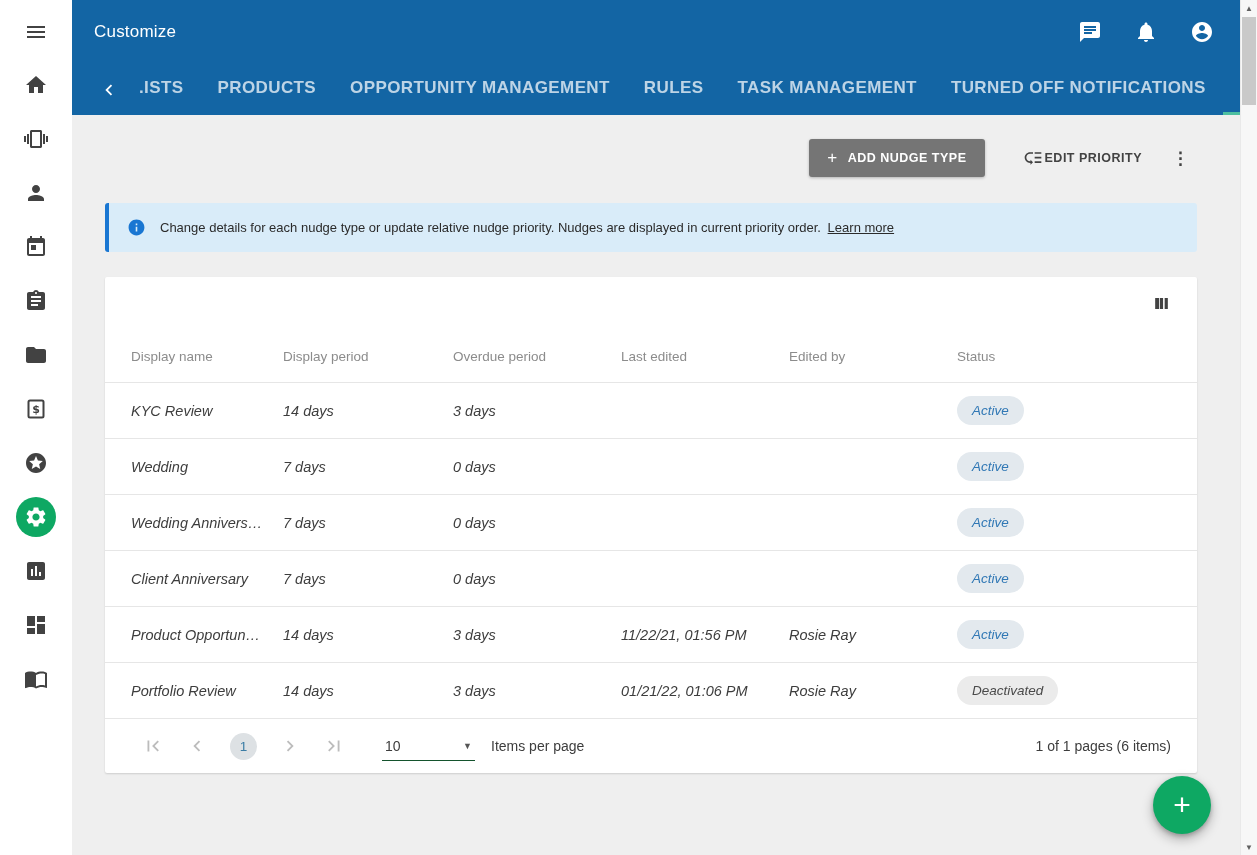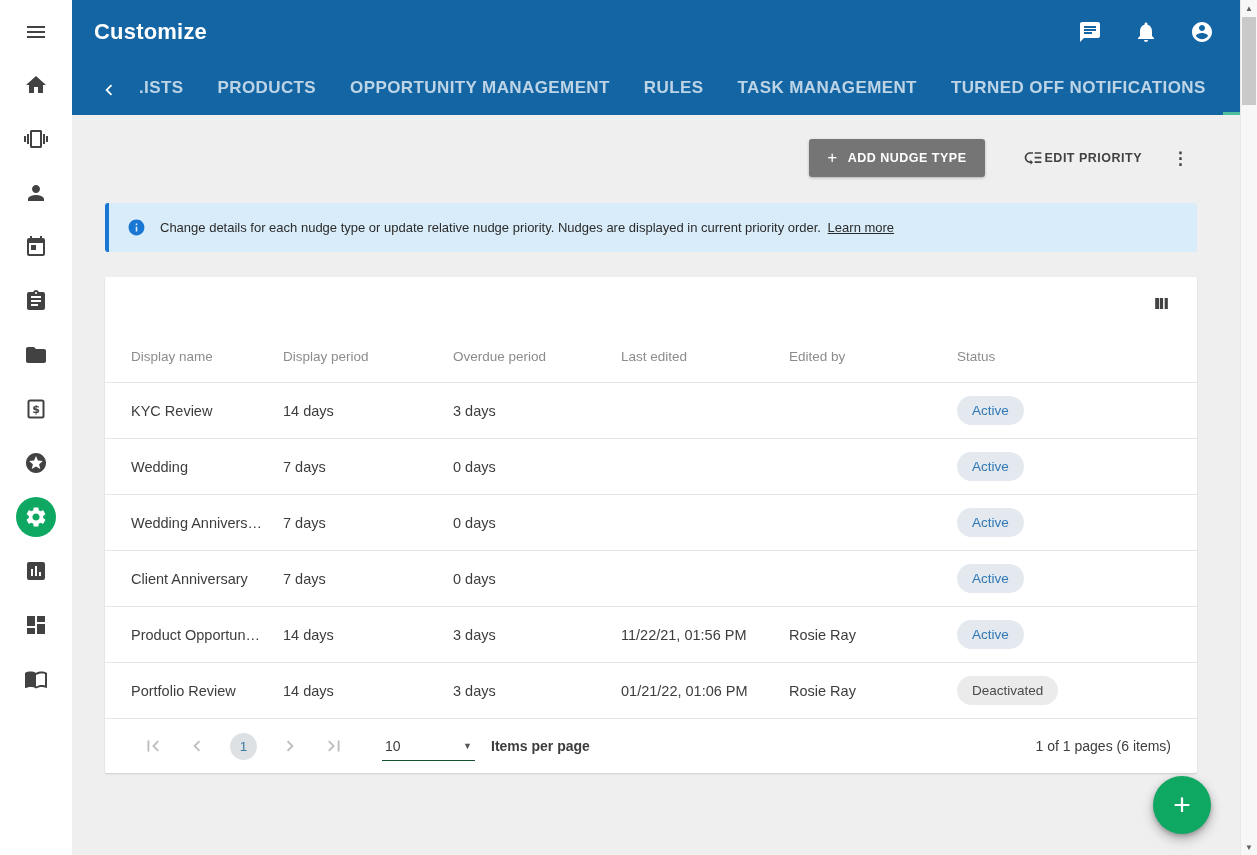--- a/index.html
+++ b/index.html
@@ -13,21 +13,21 @@
   .side-btn { width: 72px; height: 54px; display: flex; align-items: center; justify-content: center; cursor: pointer; }
   .side-btn svg { width: 24px; height: 24px; fill: #424242; }
   .side-btn.menu { height: 44px; margin-bottom: 4px; }
   .gear-wrap { width: 40px; height: 40px; border-radius: 50%; background: var(--green, #0EA863); display: flex; align-items: center; justify-content: center; }
   .gear-wrap svg { width: 24px; height: 24px; fill: #fff; }
 
   
   .main { flex: 1; min-width: 0; display: flex; flex-direction: column; background: #efefef; position: relative; }
 
   .topbar { height: 64px; background: var(--header-blue, #1365A4); display: flex; align-items: center; padding: 0 26px 0 22px; flex: 0 0 64px; }
-  .topbar h1 { color: #fff; font-size: 22px; font-weight: 700; letter-spacing: .2px; text-align: center; }
+  .topbar h1 { color: #fff; font-size: 17px; font-weight: 400; letter-spacing: .2px; text-align: center; }
   .header-icons { margin-left: auto; display: flex; align-items: center; gap: 32px; }
   .hbtn { display: flex; cursor: pointer; }
   .hbtn svg { width: 24px; height: 24px; fill: #fff; }
 
   .tabbar { height: 51px; flex: 0 0 51px; background: var(--header-blue, #1365A4); display: flex; align-items: stretch; padding-left: 26px; }
   .back { display: flex; align-items: center; margin-right: 2px; cursor: pointer; }
   .back svg { width: 22px; height: 22px; fill: #fff; }
   .tabs { display: flex; align-items: stretch; overflow: hidden; }
   .tab { display: flex; align-items: center; padding: 0 17px; color: rgba(255,255,255,.72); font-size: 17px; font-weight: 700; letter-spacing: .4px; border-bottom: 3px solid transparent; white-space: nowrap; cursor: pointer; }
   .tab.active { color: #fff; border-bottom-color: var(--teal, #4DBFA0); }
@@ -46,32 +46,32 @@
   .learn { color: #2b2b2b; text-decoration: underline; cursor: pointer; margin-left: 3px; }
 
   .card { margin-top: 25px; background: #fff; border-radius: 2px; box-shadow: 0 1px 2px rgba(0,0,0,.14); }
   .card-toolbar { height: 53px; display: flex; align-items: center; justify-content: flex-end; padding: 0 26px; }
   .col-ic { display: flex; cursor: pointer; }
   .col-ic svg { width: 19px; height: 19px; fill: #424242; }
 
   .thead, .tr { display: grid; grid-template-columns: 152px 170px 168px 168px 168px 1fr; padding: 0 26px; align-items: center; }
   .thead { height: 53px; color: #8c8c8c; font-size: 13.5px; border-bottom: 1px solid #e6e6e6; }
   .th, .td { padding-right: 8px; white-space: nowrap; overflow: hidden; text-overflow: ellipsis; }
-  .tr { height: 56px; border-bottom: 1px solid #e6e6e6; font-size: 14.5px; color: #3d3d3d; }
+  .tr { height: 56px; border-bottom: 1px solid #e6e6e6; font-size: 14.5px; color: #3d3d3d; font-style: italic; }
   .badge { display: inline-block; padding: 8px 15px; border-radius: 17px; font-size: 13.5px; line-height: 1; }
   .badge.active { background: var(--badge-a-bg, #E3E9EE); color: var(--badge-a-fg, #3178B5); }
   .badge.deactivated { background: var(--badge-d-bg, #EBEBEB); color: var(--badge-d-fg, #4A4A4A); }
 
   .pager { height: 54px; display: flex; align-items: center; padding: 0 26px; font-size: 14px; color: #3d3d3d; }
   .pg-ic { display: flex; margin: 0 11px; cursor: pointer; }
   .pg-ic svg { width: 22px; height: 22px; fill: #bcbcbc; }
   .pg-num { width: 27px; height: 27px; border-radius: 50%; background: #dde1e4; color: #3a7ca5; display: flex; align-items: center; justify-content: center; font-size: 13.5px; margin: 0 11px; cursor: pointer; }
   .ipp-select { display: flex; align-items: center; justify-content: space-between; width: 93px; border-bottom: 1px solid #14532d; padding: 6px 3px; margin-left: 26px; cursor: pointer; color: #3d3d3d; }
   .dd { font-size: 9px; color: #555; }
-  .ipp-label { margin-left: 16px; font-weight: bold; }
+  .ipp-label { margin-left: 16px; }
   .spacer { flex: 1; }
 
   .fab { position: absolute; right: 29px; bottom: 21px; width: 58px; height: 58px; border-radius: 50%; border: none; background: var(--green, #0EA863); color: #fff; font-size: 30px; font-weight: 300; display: flex; align-items: center; justify-content: center; line-height: 1; box-shadow: 0 5px 12px rgba(0,0,0,.28), 0 2px 4px rgba(0,0,0,.2); cursor: pointer; }
 
   
   .scrollbar { flex: 0 0 17px; background: #f7f7f7; border-left: 1px solid #e9e9e9; position: relative; }
   .sb-up, .sb-down { position: absolute; left: 0; width: 100%; height: 16px; display: flex; align-items: center; justify-content: center; font-size: 8px; color: #606060; cursor: pointer; }
   .sb-up { top: 0; }
   .sb-down { bottom: 0; }
   .sb-thumb { position: absolute; top: 17px; left: 1px; width: 14px; height: 88px; background: #c9c9c9; cursor: grab; }

